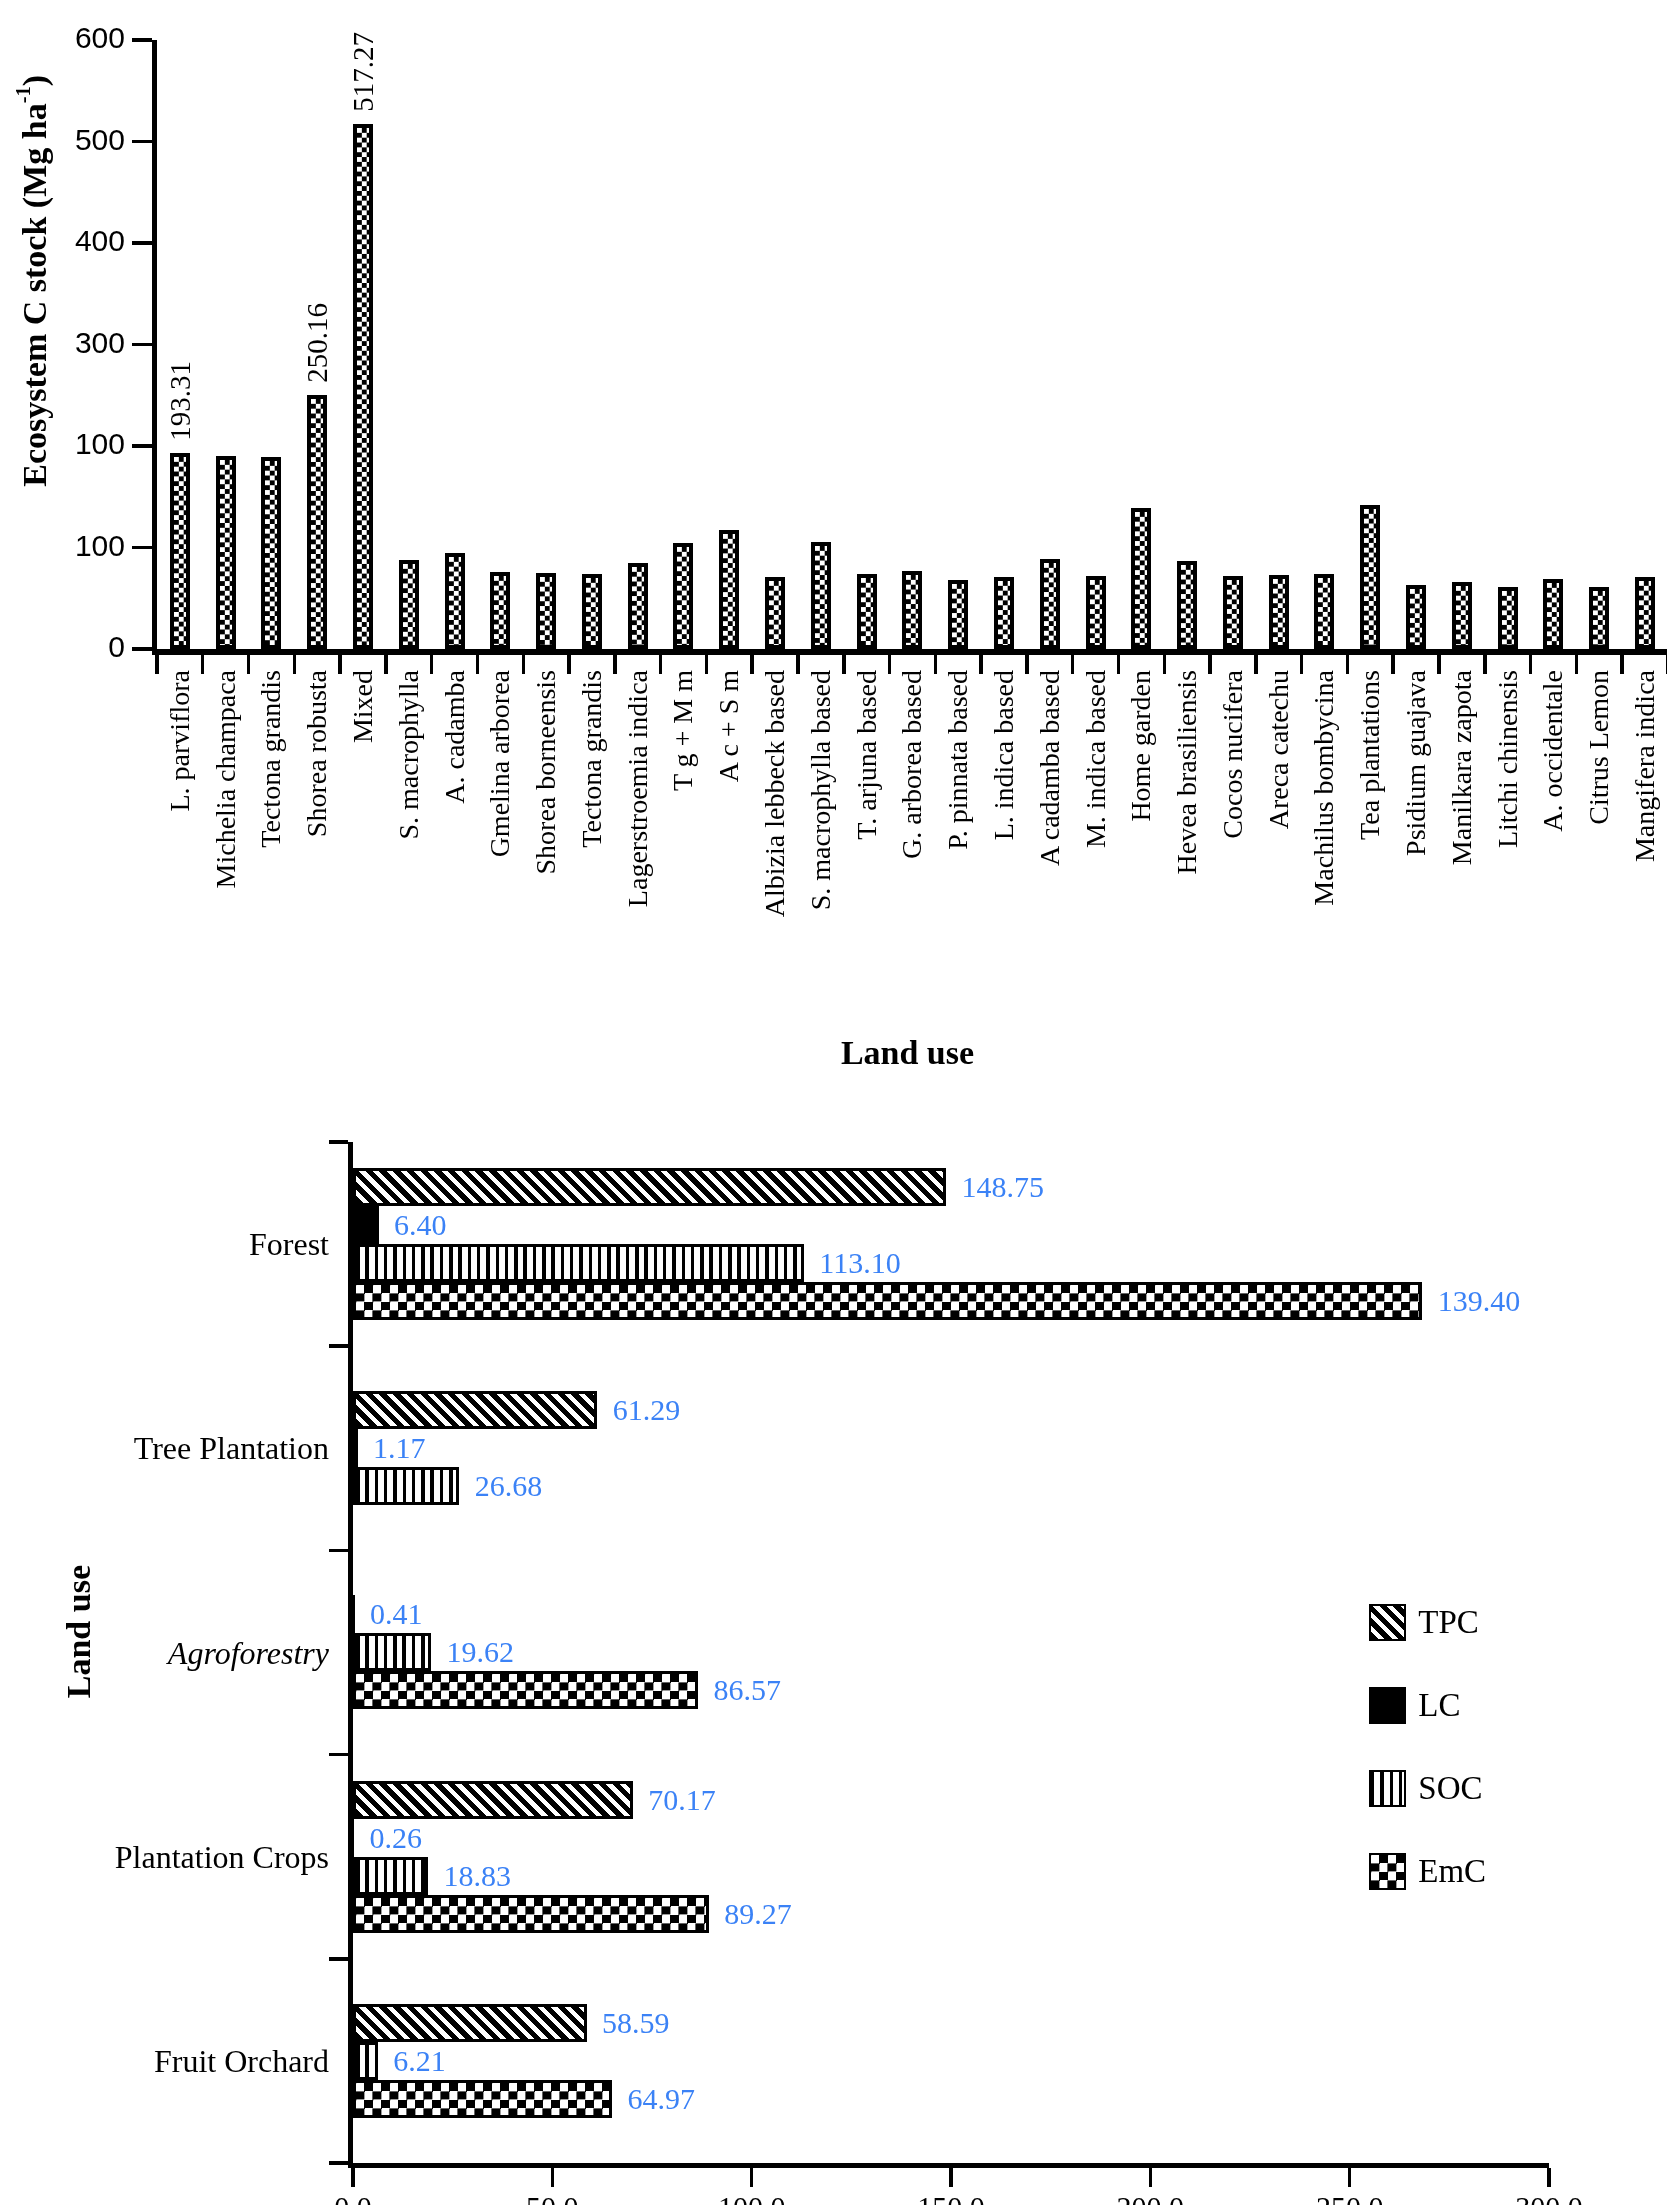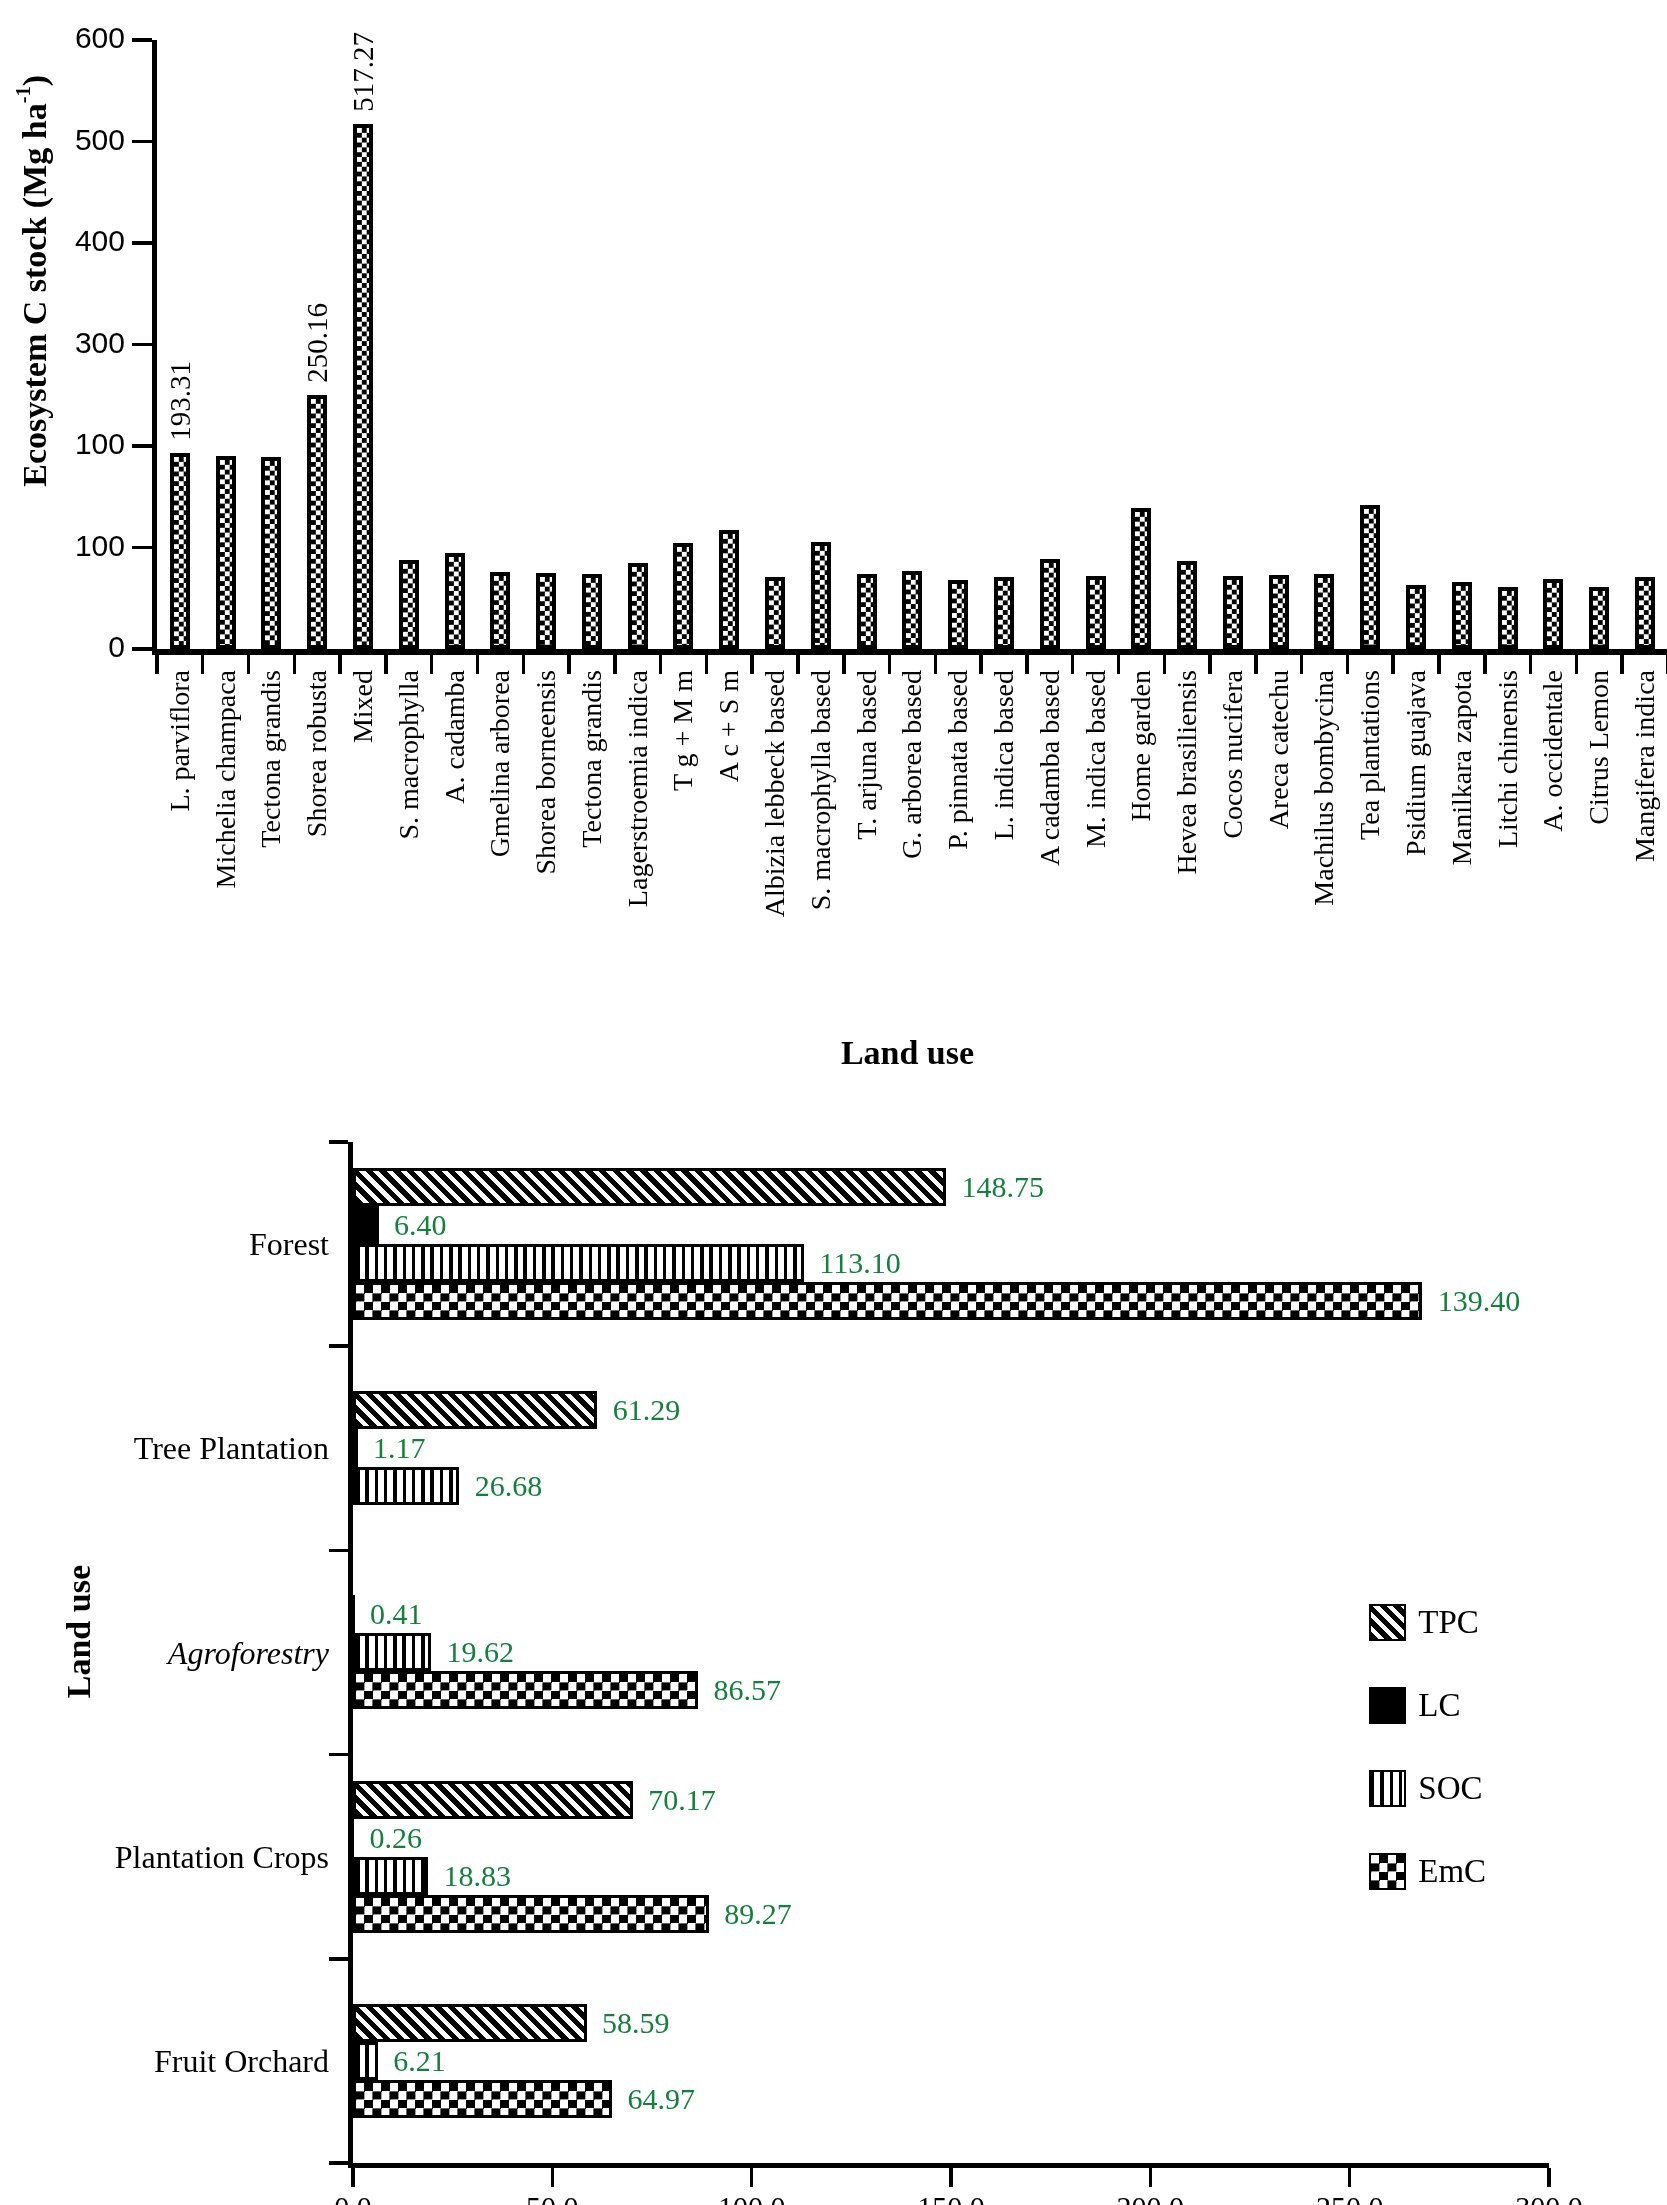--- a/index.html
+++ b/index.html
@@ -33,21 +33,21 @@
   #top-xtitle{position:absolute;left:152px;top:1034px;width:1511px;text-align:center;}
 
   
   .bot-plot{position:absolute;left:348px;top:53px;width:1196px;height:1021px;
             border-left:5.3px solid #000;border-bottom:5.3px solid #000;}
   .hgroup{position:absolute;left:0;width:100%;height:204px;display:flex;
           flex-direction:column;justify-content:center;}
   .hrow{position:relative;height:38px;width:100%;}
   .hfill{position:absolute;left:0;top:0;height:100%;box-sizing:border-box;border:3.5px solid #000;}
   .hfill.p-lc{border:none;}
-  .hlabel{position:absolute;top:50%;transform:translateY(-50%);color:#15803d;
+  .hlabel{position:absolute;top:50%;transform:translateY(-50%);color:#3b82f6;
           font-size:30px;white-space:nowrap;line-height:1;}
   .gtick{position:absolute;right:calc(100% + 5.3px);width:18.5px;height:3.5px;background:#000;}
   .gcat{position:absolute;right:calc(100% + 24px);transform:translateY(-50%);
         font-size:32px;white-space:nowrap;line-height:1;}
   .xtick{position:absolute;top:calc(100% + 5.3px);width:3.5px;height:18.5px;background:#000;}
   .xlab{position:absolute;top:calc(100% + 29px);transform:translateX(-50%);
         font-size:30px;white-space:nowrap;line-height:1;}
   #bot-ytitle{position:absolute;left:60px;top:476px;writing-mode:vertical-rl;
               transform:rotate(180deg);white-space:nowrap;}
 

